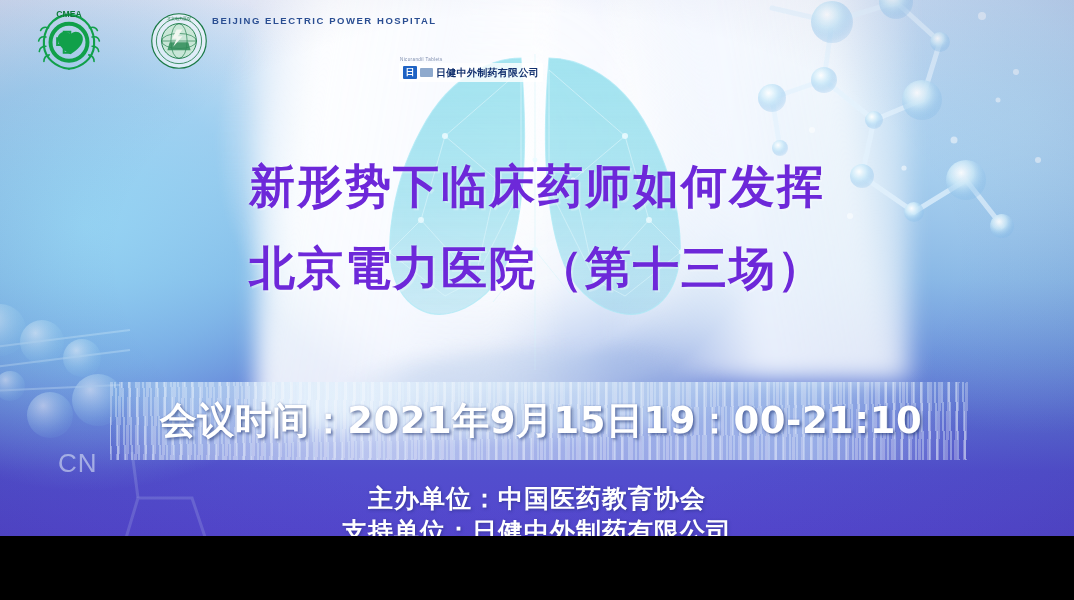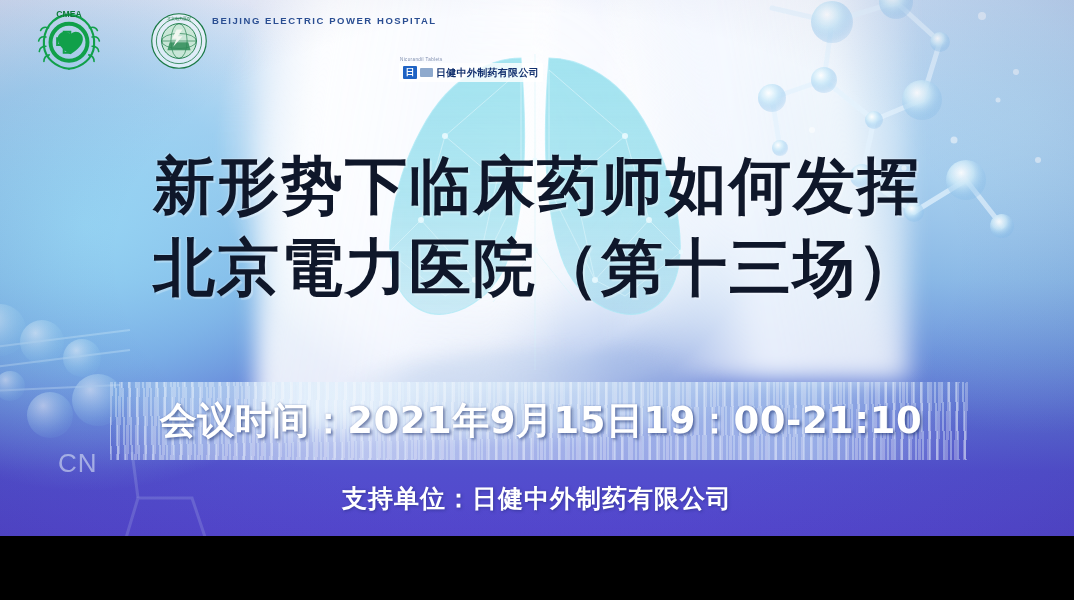--- a/index.html
+++ b/index.html
@@ -141,21 +141,21 @@
   .rj-bar{width:13px;height:9px;background:#8ea9cd;border-radius:1px;}
   .rj-txt{
     font-family:"Liberation Sans",sans-serif;font-size:10px;font-weight:700;
     color:#12306e;letter-spacing:.3px;white-space:nowrap;
   }
 
   
   .title-wrap{position:absolute;left:0;top:145px;width:1074px;text-align:center;}
   .title-line{
     font-family:"DejaVu Sans","Liberation Sans",sans-serif;
-    font-weight:700;font-size:62px;line-height:82px;color:#0f172a;
+    font-weight:700;font-size:46px;line-height:82px;color:#6d28d9;
     letter-spacing:2px;white-space:nowrap;
     text-shadow:2px 2px 1px rgba(255,255,255,.30), -1px -1px 0 rgba(255,255,255,.18);
   }
   .time-wrap{position:absolute;left:0;top:398px;width:1074px;text-align:center;}
   .time-line{
     font-family:"DejaVu Sans","Liberation Sans",sans-serif;
     font-weight:700;font-size:37px;line-height:46px;color:#ffffff;
     letter-spacing:.5px;white-space:nowrap;
     text-shadow:2px 2px 3px rgba(40,60,120,.55), 0 0 2px rgba(60,80,150,.4);
     padding-left:8px;
@@ -370,16 +370,17 @@
   <div class="title-wrap">
     <div class="title-line">新形势下临床药师如何发挥</div>
     <div class="title-line">北京電力医院（第十三场）</div>
   </div>
 
   <div class="time-wrap">
     <div class="time-line">会议时间：2021年9月15日19：00-21:10</div>
   </div>
 
   <div class="org-wrap">
+    <div class="org-line">主办单位：中国医药教育协会</div>
     <div class="org-line">支持单位：日健中外制药有限公司</div>
   </div>
 
 </div>
 
 </body></html>

